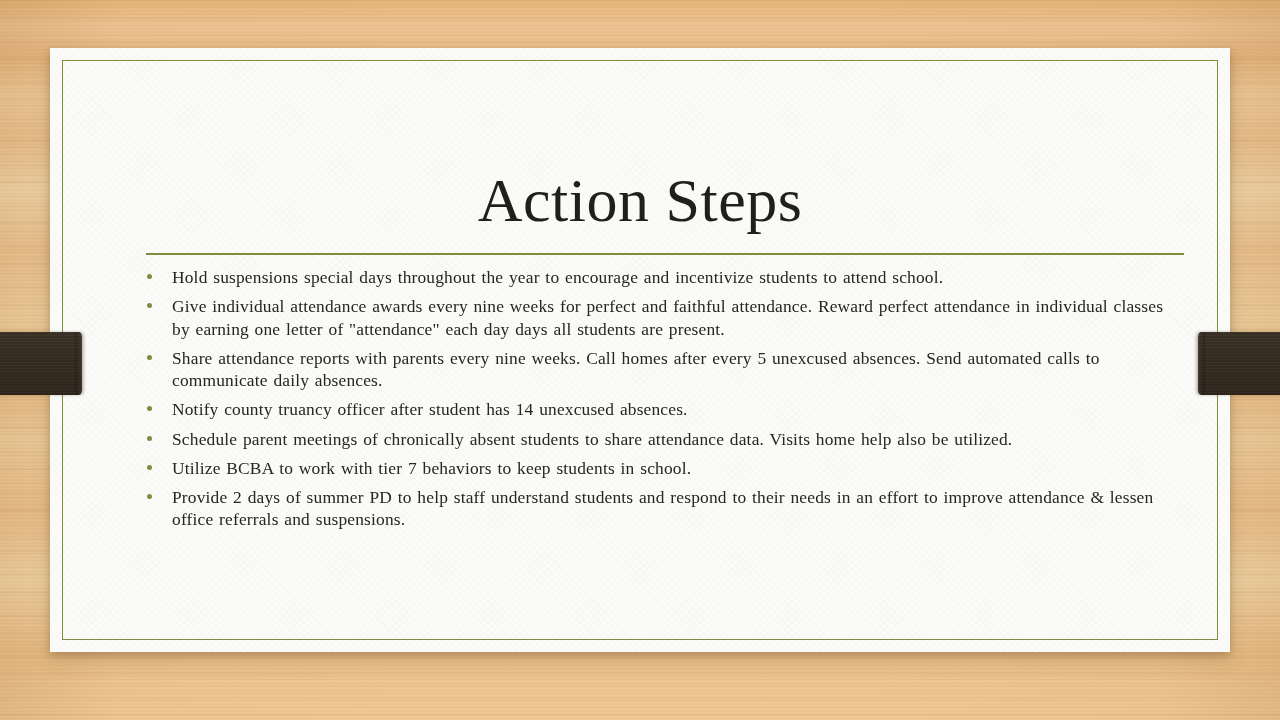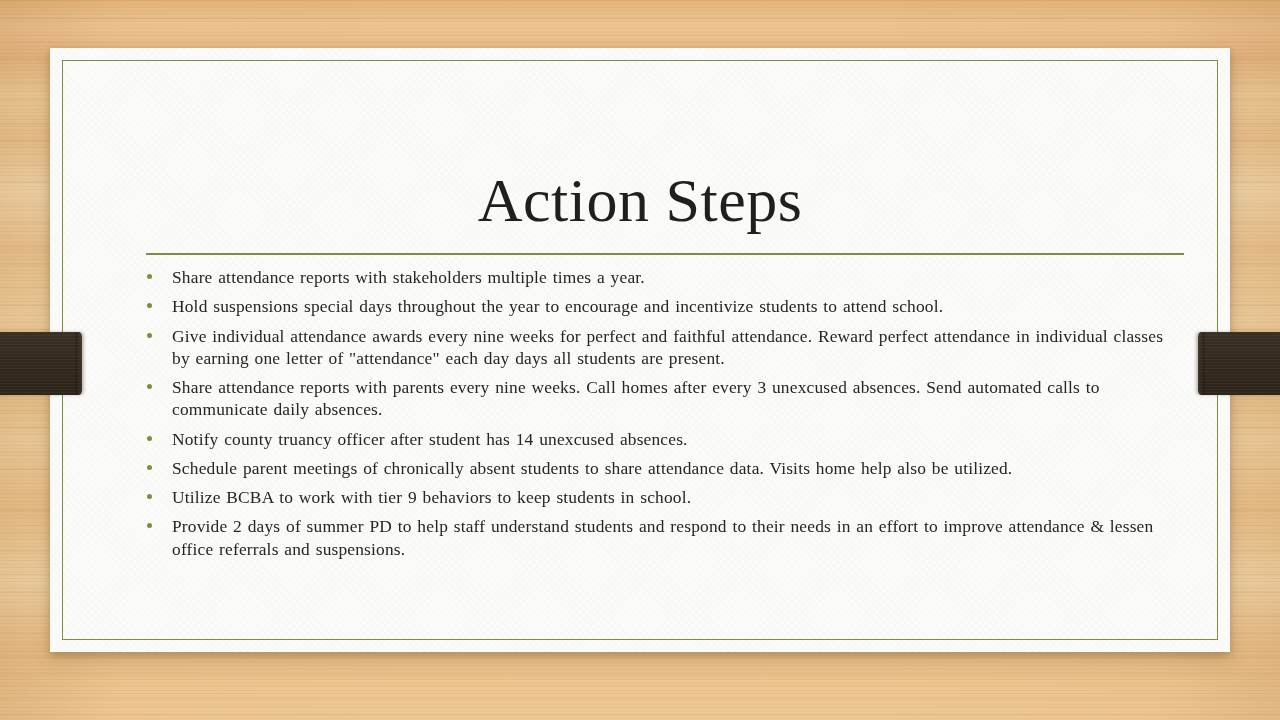--- a/index.html
+++ b/index.html
@@ -270,45 +270,41 @@
 
     <div class="card-content">
 
       <div class="slide-title">Action Steps</div>
 
       <div class="title-divider"></div>
 
       <ul class="bullet-list" id="bullet-list">
           <li class="bullet-item">
             <span class="bullet-dot"></span>
-            <span class="bullet-text">Share attendance reports with stakeholders multiple times a year.</span>
-          </li>
-          <li class="bullet-item">
-            <span class="bullet-dot"></span>
             <span class="bullet-text">Hold suspensions special days throughout the year to encourage and incentivize students to attend school.</span>
           </li>
           <li class="bullet-item">
             <span class="bullet-dot"></span>
             <span class="bullet-text">Give individual attendance awards every nine weeks for perfect and faithful attendance.  Reward perfect attendance in individual classes  by earning one letter of  "attendance" each day days all students are present.</span>
           </li>
           <li class="bullet-item">
             <span class="bullet-dot"></span>
-            <span class="bullet-text">Share attendance reports with parents every nine weeks.  Call homes after every 3 unexcused absences.  Send automated calls to communicate daily absences.</span>
+            <span class="bullet-text">Share attendance reports with parents every nine weeks.  Call homes after every 5 unexcused absences.  Send automated calls to communicate daily absences.</span>
           </li>
           <li class="bullet-item">
             <span class="bullet-dot"></span>
             <span class="bullet-text">Notify county truancy officer after student has 14 unexcused absences.</span>
           </li>
           <li class="bullet-item">
             <span class="bullet-dot"></span>
             <span class="bullet-text">Schedule parent meetings of chronically absent students to share attendance  data.   Visits home help also be utilized.</span>
           </li>
           <li class="bullet-item">
             <span class="bullet-dot"></span>
-            <span class="bullet-text">Utilize BCBA to work with tier 9 behaviors to keep students in school.</span>
+            <span class="bullet-text">Utilize BCBA to work with tier 7 behaviors to keep students in school.</span>
           </li>
           <li class="bullet-item">
             <span class="bullet-dot"></span>
             <span class="bullet-text">Provide 2 days of summer PD to help staff  understand students and respond to their needs in an effort to improve attendance &amp; lessen office referrals and suspensions.</span>
           </li>
         </ul>
 
     </div>
   </div>
 

